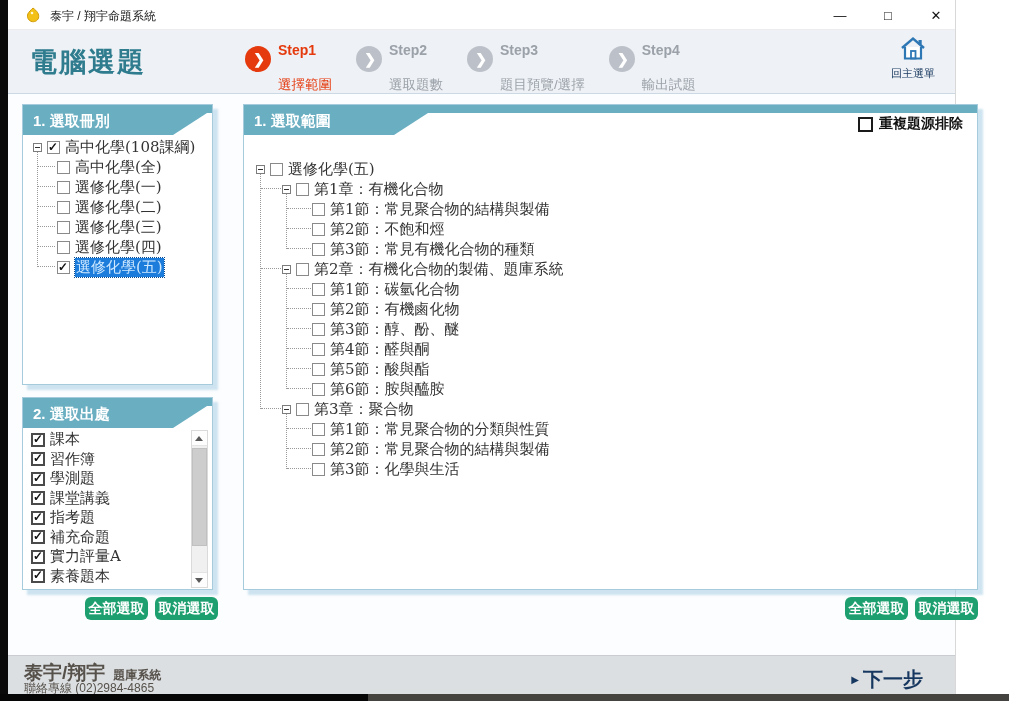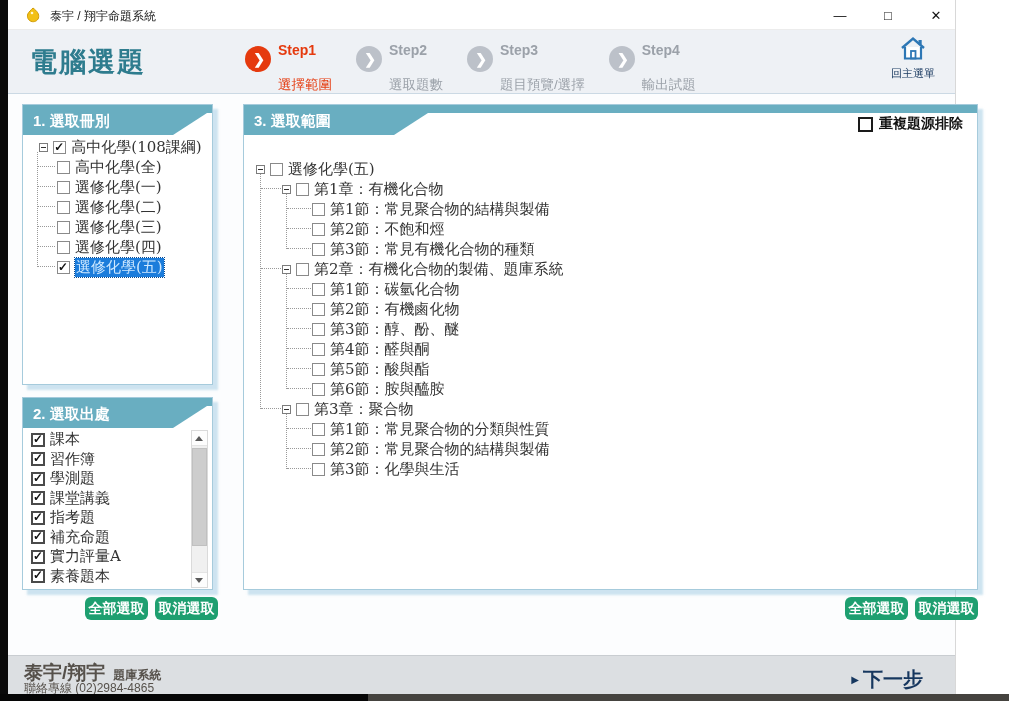--- a/index.html
+++ b/index.html
@@ -56,21 +56,21 @@
           font-family:"DejaVu Serif","Liberation Serif",serif; font-size:15px; color:#333; white-space:nowrap; }
   .exp { position:relative; flex:0 0 9px; width:9px; height:9px; border:1px solid #7c7c7c; background:#fff; margin-right:5px; }
   .exp::after { content:""; position:absolute; left:1px; right:1px; top:3px; border-top:1px solid #333; }
   .cb { position:relative; flex:0 0 13px; width:13px; height:13px; border:1px solid #8a8a8a; background:#fff; margin-right:5px; }
   .cb.ck::after { content:"✓"; position:absolute; left:0; top:-2px; font-size:12px; font-weight:bold; color:#111;
                   font-family:"Liberation Sans",sans-serif; }
   .vline { position:absolute; width:0; border-left:1px dotted #999; }
   .sel { background:#1b7cdb; color:#cfe9ff; outline:1px dotted #0a4a8f; padding:0 1px; }
 
   .tree1 { position:absolute; left:8px; top:32px; right:4px; }
-  .tree1 .r0 { padding-left:2px;justify-content:center; }
+  .tree1 .r0 { padding-left:2px; }
   .tree1 .r1 { padding-left:26px; }
   .tree1 .r1::before { content:""; position:absolute; left:7px; top:9px; width:17px; border-top:1px dotted #999; }
 
   .tree3 { position:absolute; left:8px; top:54px; right:16px; }
   .tree3 .r0  { padding-left:4px; }
   .tree3 .rch { padding-left:30px; }
   .tree3 .rch::before { content:""; position:absolute; left:9px; top:9px; width:20px; border-top:1px dotted #999; }
   .tree3 .rsec { padding-left:60px; }
   .tree3 .rsec::before { content:""; position:absolute; left:35px; top:9px; width:24px; border-top:1px dotted #999; }
 
@@ -267,21 +267,21 @@
     </div>
 
     <div class="btn-row left">
       <div class="gbtn">全部選取</div>
       <div class="gbtn">取消選取</div>
     </div>
 
     <div class="panel p3">
       <div class="phead">
         <div class="strip"></div>
-        <div class="tab">3. 選取範圍</div>
+        <div class="tab">1. 選取範圍</div>
         <div class="tab-diag"></div>
       </div>
       <div class="dedupe">
         <span class="big-cb"></span>
         <span class="dedupe-label">重複題源排除</span>
       </div>
 
       <div class="tree3">
         <div class="vline" style="left:8px;  top:15px;  height:235px;"></div>
         <div class="vline" style="left:34px; top:35px;  height:55px;"></div>

